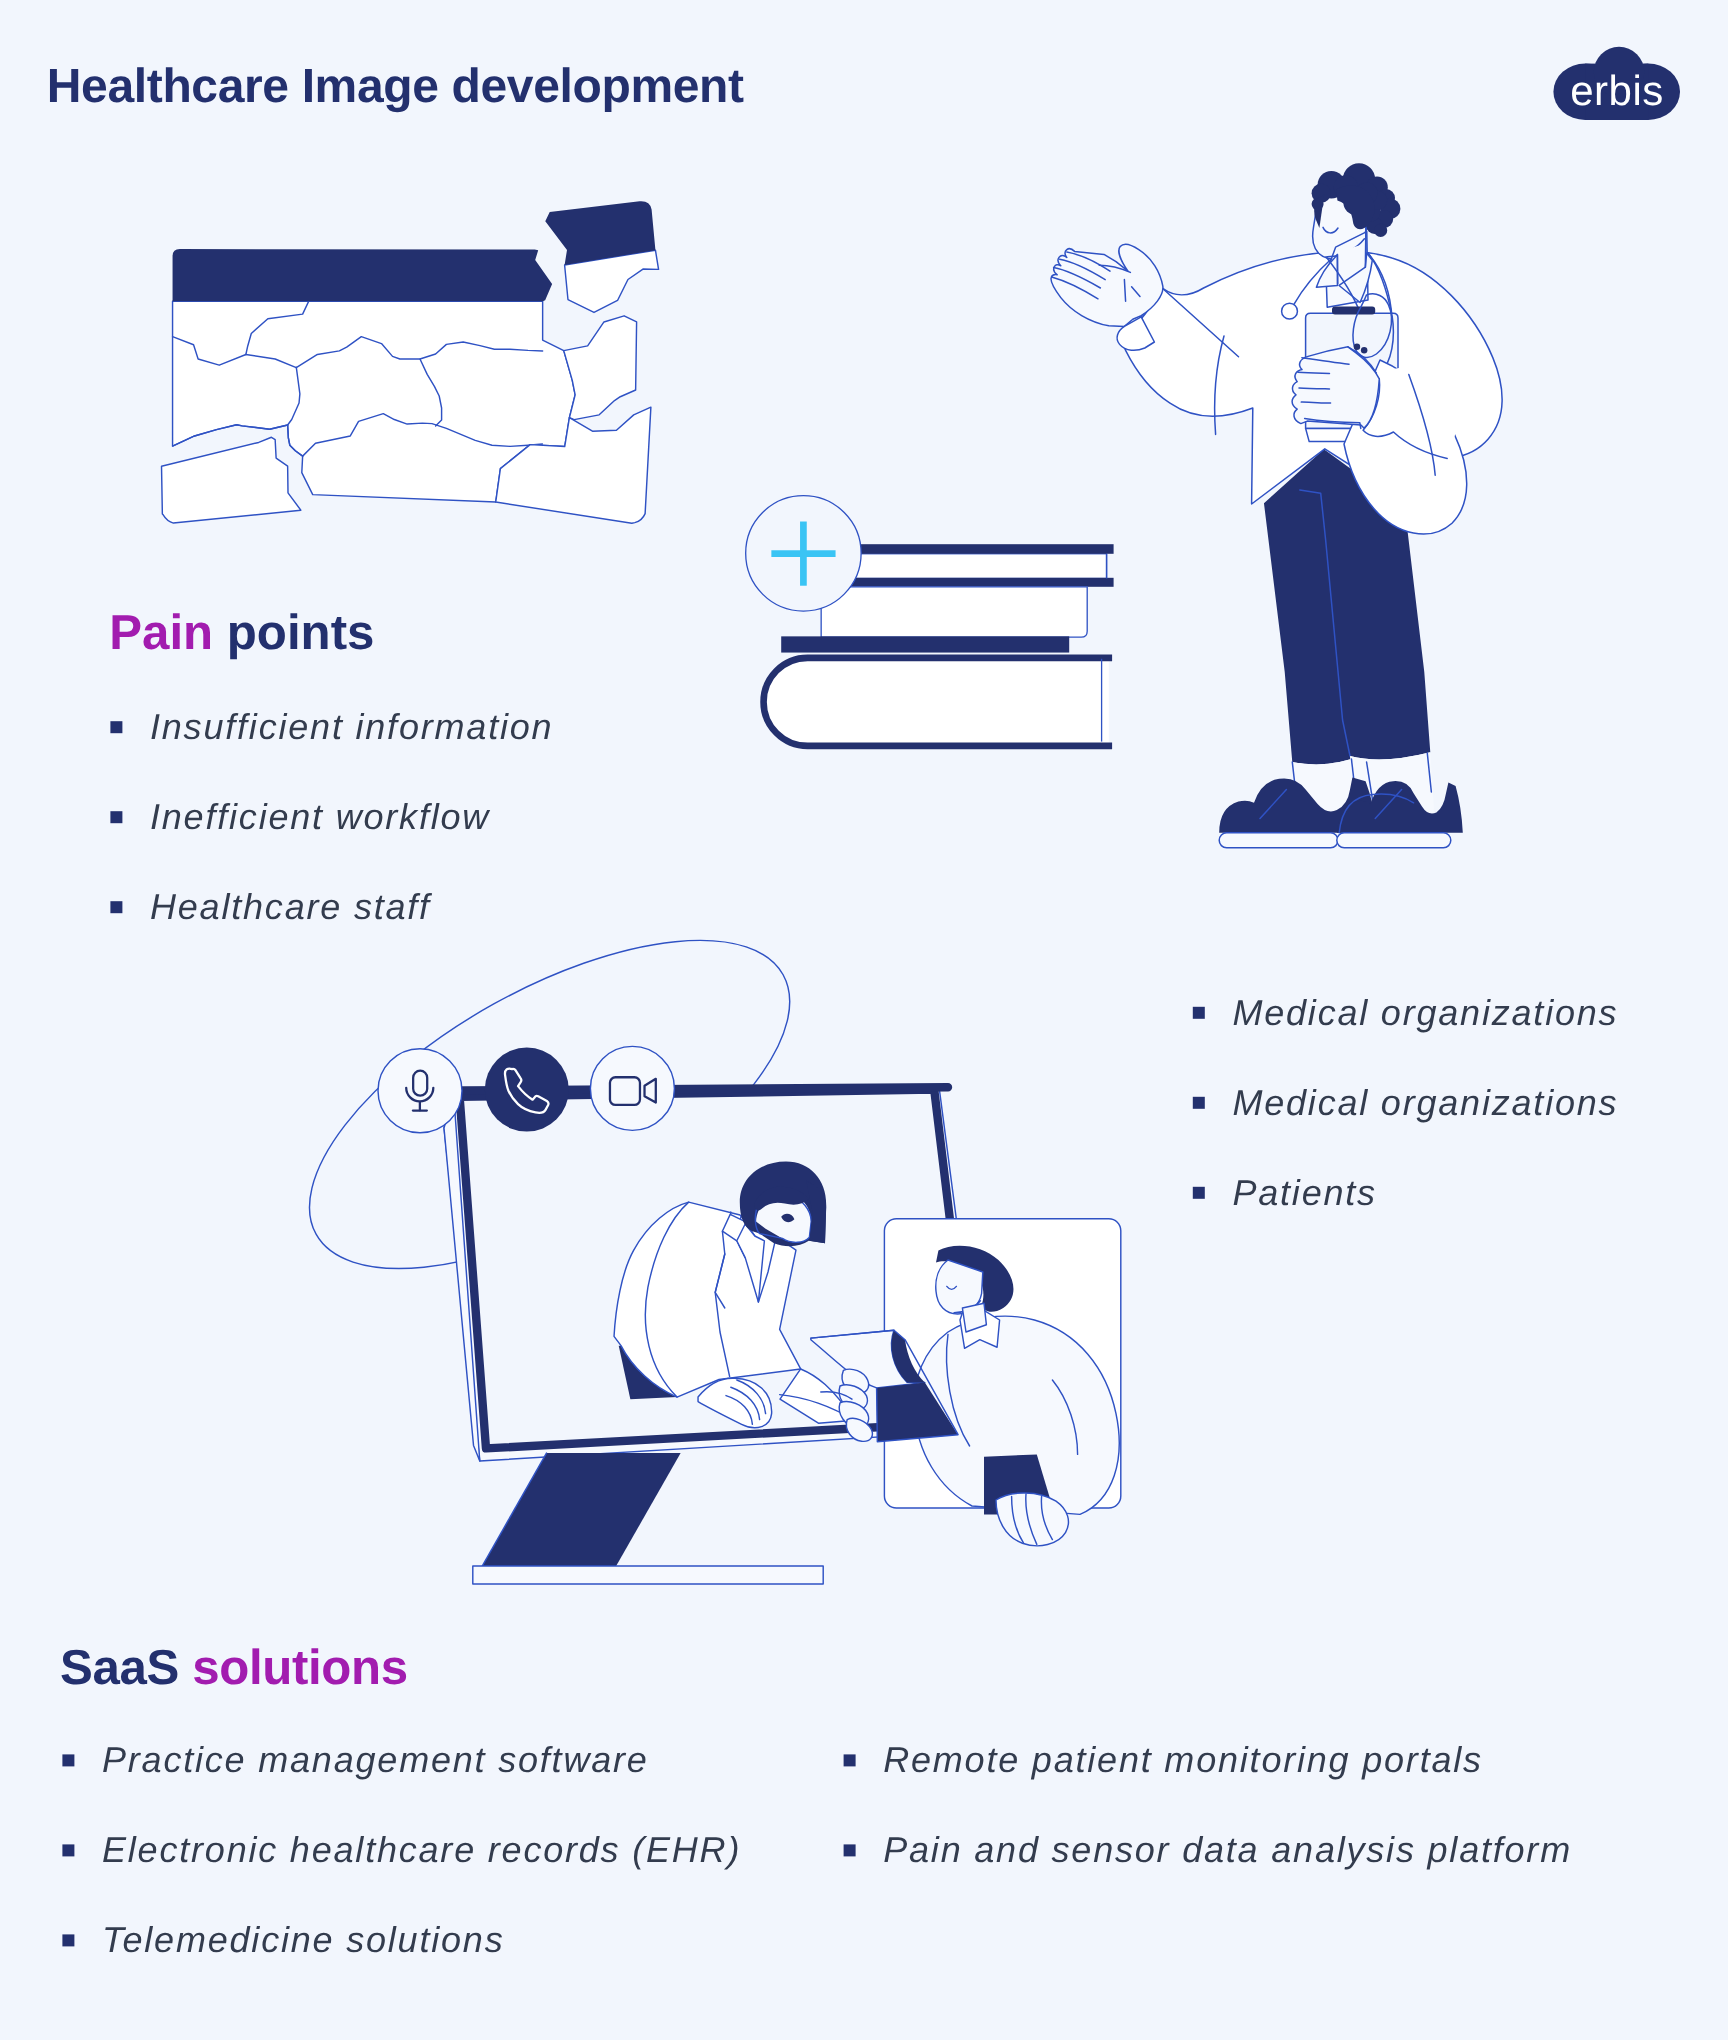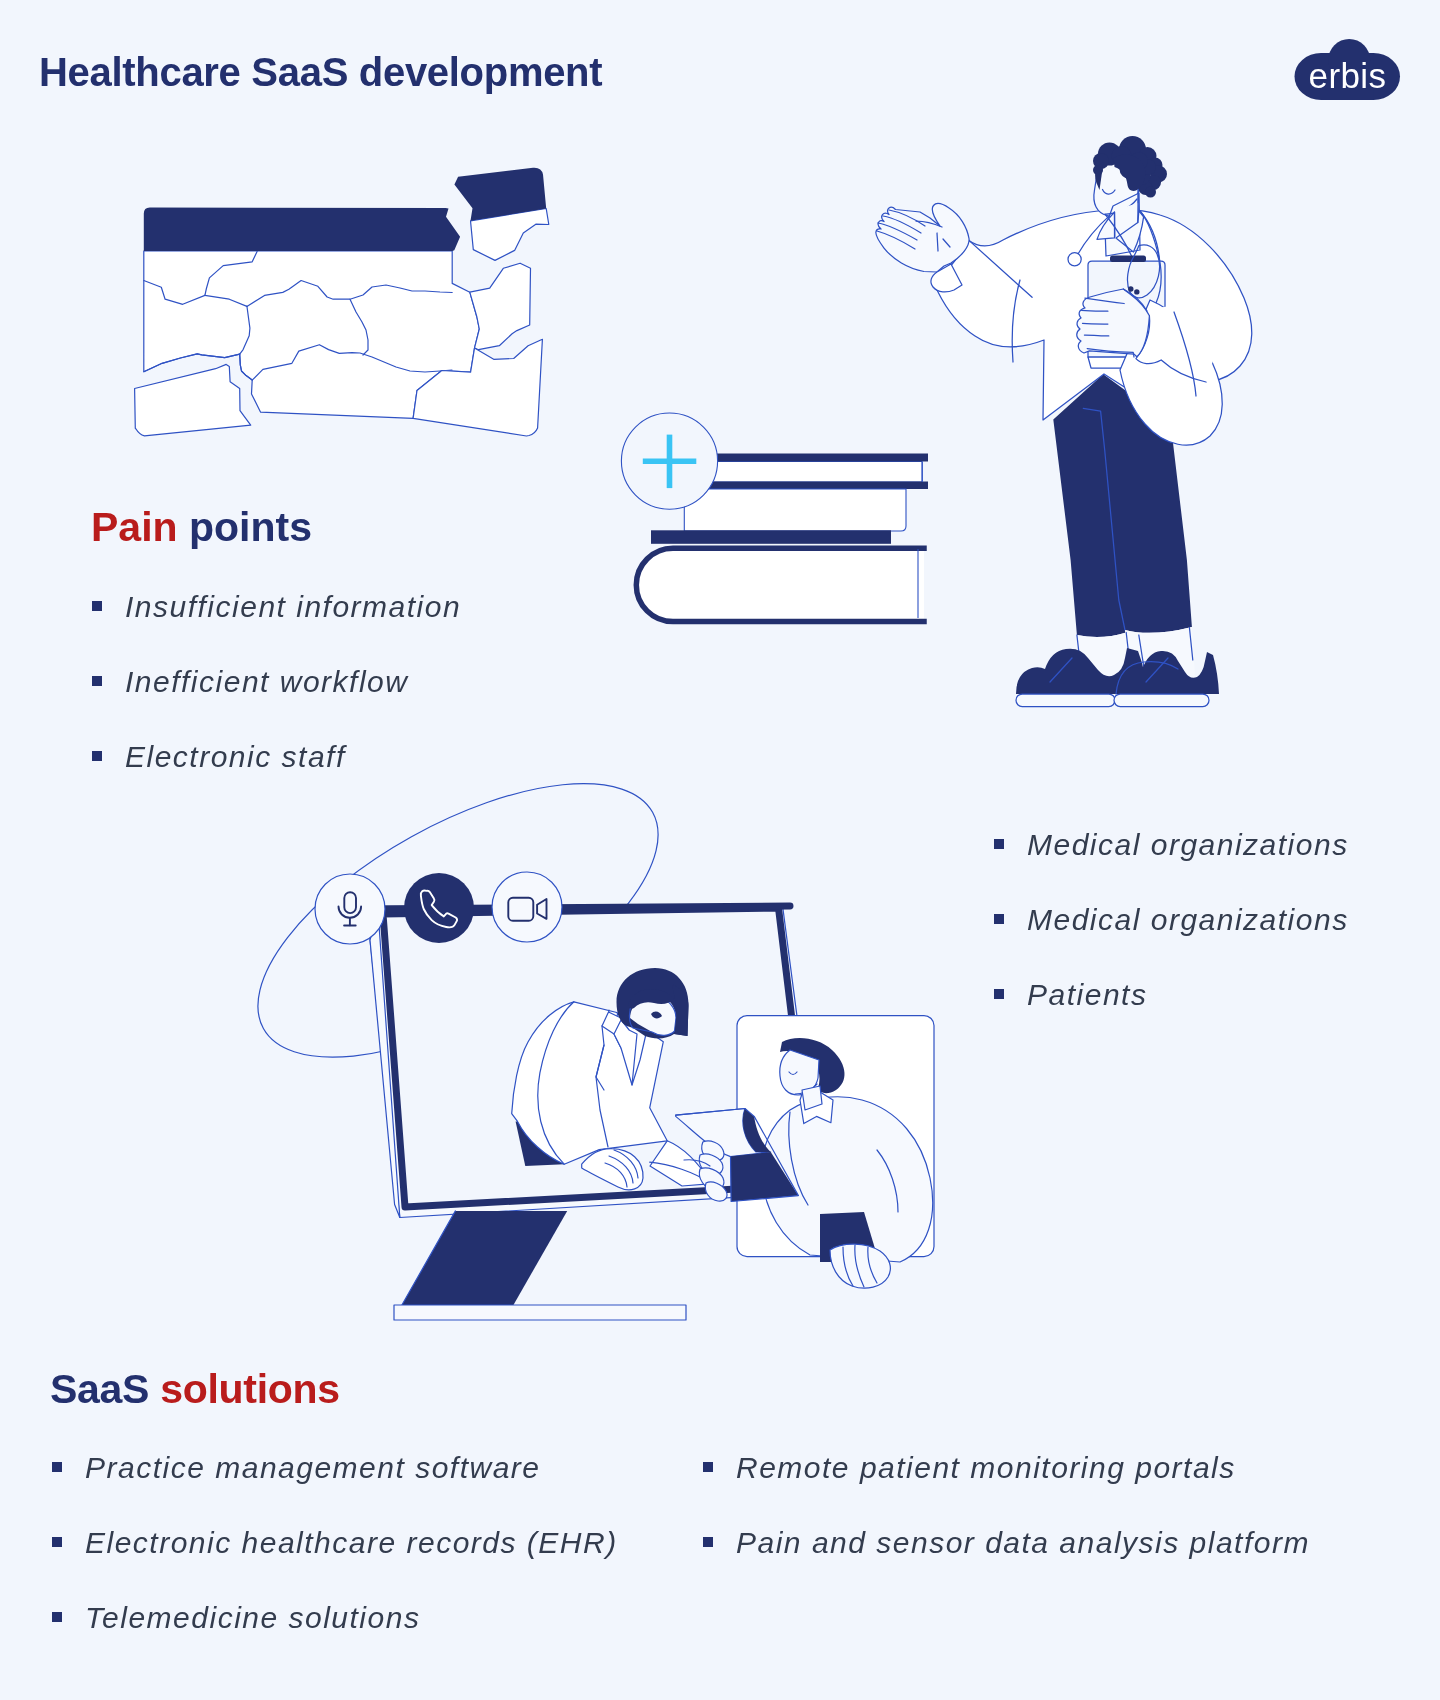--- a/index.html
+++ b/index.html
@@ -4,34 +4,34 @@
 <style>
   html,body{margin:0;padding:0;}
   body{width:1440px;height:1700px;background:#f2f6fd;
        font-family:"Liberation Sans",sans-serif;overflow:hidden;position:relative;}
   .page{position:absolute;left:0;top:0;width:1440px;height:1700px;}
   .page-title{position:absolute;left:39px;top:52px;margin:0;font-size:40px;font-weight:700;
        color:#23306e;letter-spacing:-0.3px;white-space:nowrap;line-height:1;}
   .logo{position:absolute;left:1290px;top:36px;}
   .sec-head{position:absolute;margin:0;font-size:41px;font-weight:700;color:#23306e;
        letter-spacing:0;white-space:nowrap;line-height:1;}
-  .cy{color:#b91c1c;}
+  .cy{color:#a21caf;}
   .bullet-list{position:absolute;}
   .bullet{position:relative;height:0;}
   .bullet .sq{position:absolute;width:10px;height:10px;background:#23306e;}
   .bullet .tx{position:absolute;left:33px;font-size:30px;color:#333c4e;white-space:nowrap;line-height:1;letter-spacing:1.5px;font-style:italic;}
   .logo-txt{font-family:"Liberation Sans",sans-serif;}
   svg{display:block;position:absolute;overflow:visible;}
 </style>
 </head>
 <body>
 
 <div class="page">
 
-  <h1 class="page-title">Healthcare SaaS development</h1>
+  <h1 class="page-title">Healthcare Image development</h1>
 
   <div class="logo">
     <svg width="110" height="66" viewBox="1290 36 110 66">
       <g fill="#23306e">
         <ellipse cx="1321" cy="76.5" rx="26.5" ry="23.5"></ellipse>
         <ellipse cx="1373.5" cy="76.5" rx="26.5" ry="23.5"></ellipse>
         <rect x="1321" y="53" width="52.5" height="47"></rect>
         <circle cx="1349.2" cy="60" r="21"></circle>
       </g>
       <text class="logo-txt" x="1347.5" y="87.8" text-anchor="middle" font-size="35" letter-spacing="0.4" fill="#ffffff">erbis</text>
@@ -279,21 +279,21 @@
       <div class="bullet" style="top: 0px;">
         <span class="sq" style="top:6px"></span>
         <span class="tx" style="top:-3px">Insufficient information</span>
       </div>
       <div class="bullet" style="top: 75px;">
         <span class="sq" style="top:6px"></span>
         <span class="tx" style="top:-3px">Inefficient workflow</span>
       </div>
       <div class="bullet" style="top: 150px;">
         <span class="sq" style="top:6px"></span>
-        <span class="tx" style="top:-3px">Electronic staff</span>
+        <span class="tx" style="top:-3px">Healthcare staff</span>
       </div>
     </div>
 
   <svg class="ill-tele" style="left:260px;top:775px;" width="700" height="550" viewBox="260 775 700 550">
     <g stroke="#2f52c4" stroke-width="1.2" fill="none" stroke-linejoin="round" stroke-linecap="round">
 
       <ellipse fill="none" cx="458" cy="920.4" rx="222.6" ry="95.8" transform="rotate(-29.05 458 920.4)"></ellipse>
 
       <path fill="#f6f9fe" d="M370 940 L378 911 L782.4 904.7 L820 1192.2 L399.8 1217.5 Z"></path>
       <path fill="#23306e" stroke="none" d="M455.4 1210.9 L567.2 1210.9 L510 1311 L398.5 1311 Z"></path>

